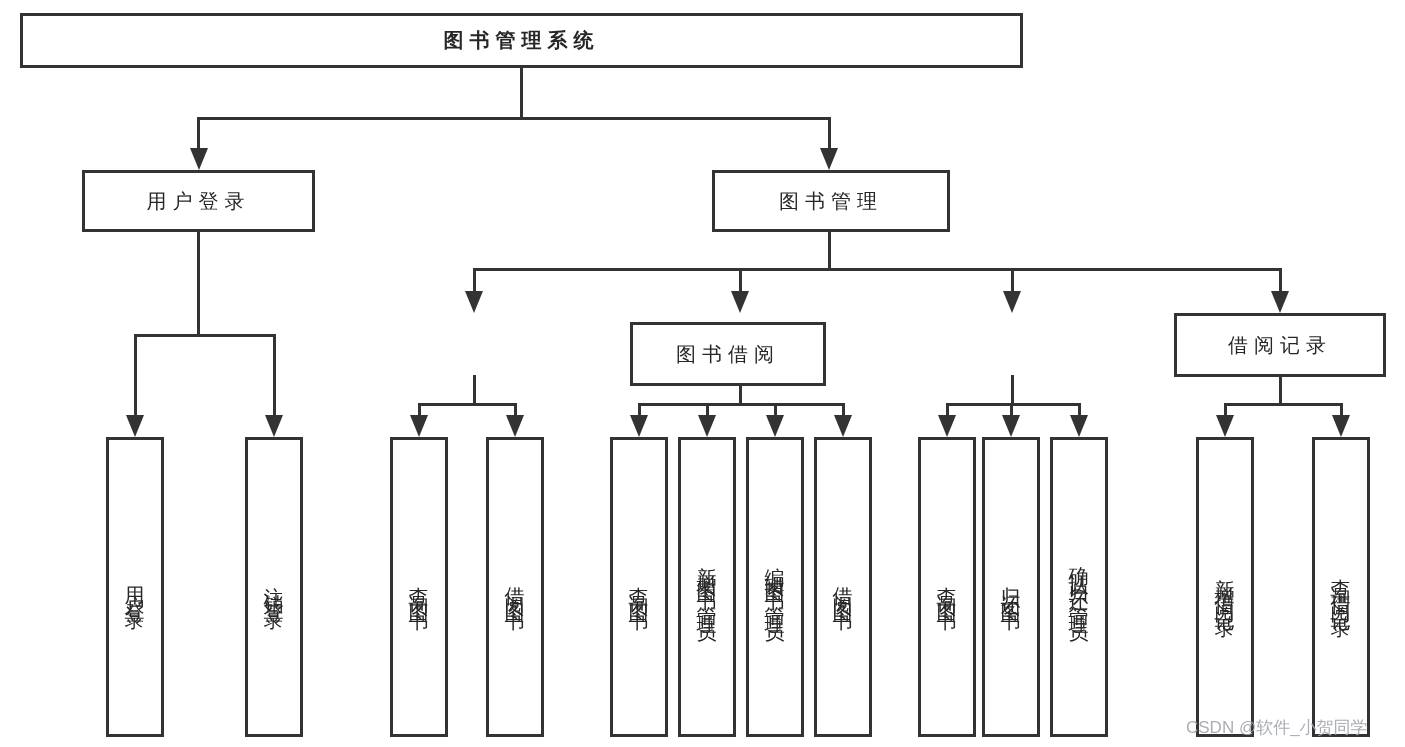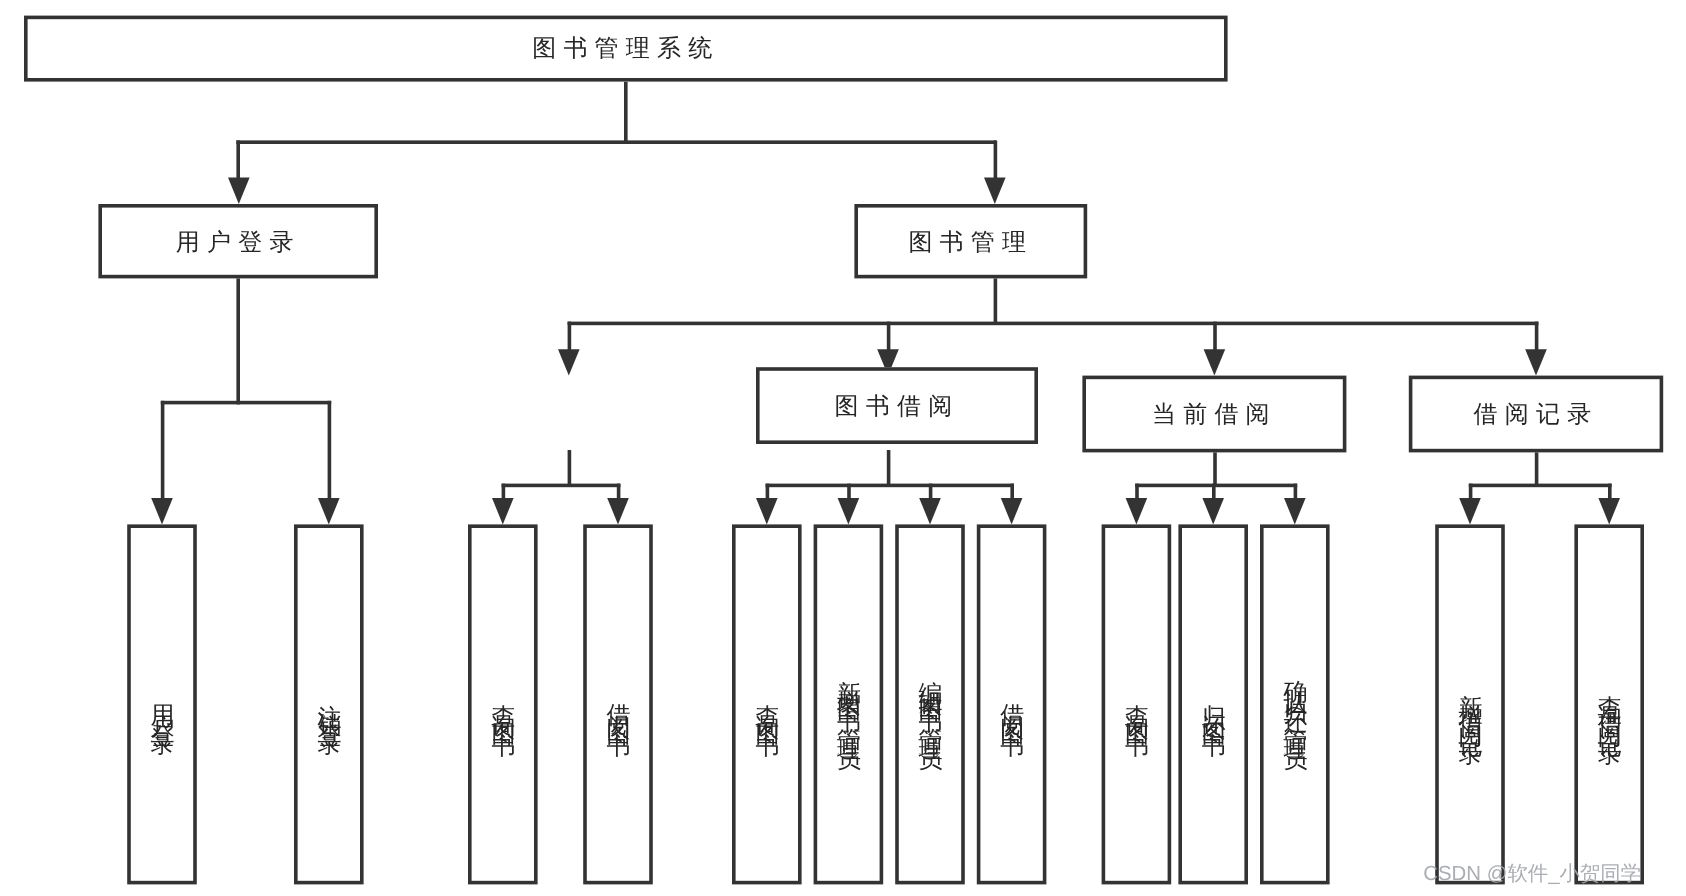--- a/index.html
+++ b/index.html
@@ -28,27 +28,26 @@
   .watermark{
     position:absolute;left:1186px;top:716px;z-index:4;
     font-size:17px;color:#a3a7ad;opacity:0.92;white-space:nowrap;
   }
 </style>
 </head>
 <body>
 
 <div class="stage">
 
-  <div class="box" style="left:20px;top:13px;width:1003px;height:55px;">图书管理系统</div>
+  <div class="box" style="left:20px;top:13px;width:1003px;height:55px;font-weight:bold;">图书管理系统</div>
 
   <div class="box" style="left:82px;top:170px;width:233px;height:62px;">用户登录</div>
-  <div class="box" style="left:712px;top:170px;width:194px;height:62px;">图书管理</div>
+  <div class="box" style="left:712px;top:170px;width:238px;height:62px;">图书管理</div>
 
-  <div class="box" style="left:630px;top:306px;width:235px;height:64px;">图书借阅</div>
-  <div class="box" style="left:902px;top:313px;width:220px;height:64px;">当前借阅</div>
+  <div class="box" style="left:630px;top:322px;width:196px;height:64px;">图书借阅</div>
   <div class="box" style="left:1174px;top:313px;width:212px;height:64px;">借阅记录</div>
 
   <div class="vbox" style="left:106px;">用户登录</div>
   <div class="vbox" style="left:245px;">注销登录</div>
   <div class="vbox" style="left:390px;">查询图书</div>
   <div class="vbox" style="left:486px;">借阅图书</div>
   <div class="vbox" style="left:610px;">查询图书</div>
   <div class="vbox" style="left:678px;">新增图书（管理员）</div>
   <div class="vbox" style="left:746px;">编辑图书（管理员）</div>
   <div class="vbox" style="left:814px;">借阅图书</div>

